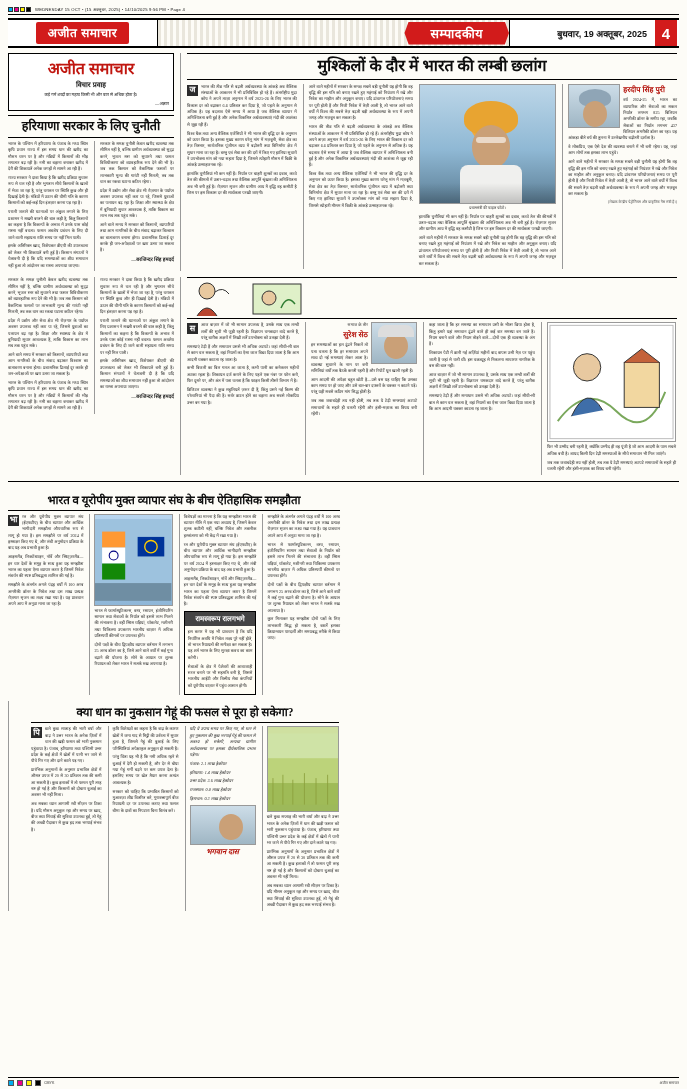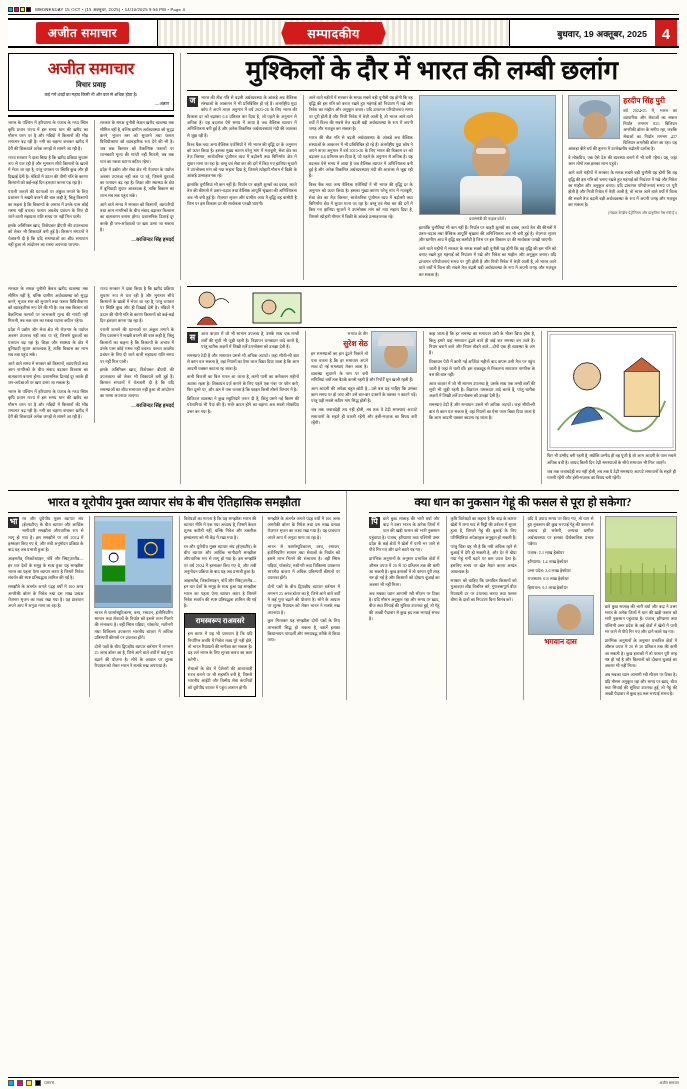--- a/index.html
+++ b/index.html
@@ -49,21 +49,21 @@
     background: #d21b1b;
     color: #fff;
     font-weight: bold;
     font-size: 12px;
     padding: 2px 12px 3px 12px;
     border-radius: 2px;
     letter-spacing: .5px;
   }
   .mast-center {
     flex: 1;
-    display: flex; align-items: center; justify-content: center;
+    display: flex; align-items: center; justify-content: flex-end;
     position: relative;
   }
   .mast-center .ribbon {
     background: #d21b1b;
     color: #fff;
     font-weight: bold;
     font-size: 12.5px;
     padding: 3px 26px;
     clip-path: polygon(4% 0, 96% 0, 100% 50%, 96% 100%, 4% 100%, 0 50%);
     letter-spacing: .5px;
@@ -107,21 +107,21 @@
     width: 11px; height: 11px;
     background: #2b2b2b; color: #fff;
     font-size: 8px; font-weight: bold;
     display: flex; align-items: center; justify-content: center;
     margin: 1px 3px 1px 0;
     font-family: "Liberation Serif", serif;
   }
 
   
   .hl-main {
-    font-size: 26px; font-weight: bold; text-align: center;
+    font-size: 16px; font-weight: bold; text-align: center;
     color: #0d0d0d; line-height: 1.1;
     font-family: "Liberation Serif", serif;
     padding: 3px 0 4px 0;
   }
   .hl-sec {
     font-size: 16px; font-weight: bold; text-align: center;
     color: #0d0d0d; line-height: 1.1;
     font-family: "Liberation Serif", serif;
     padding: 3px 0;
   }
@@ -269,20 +269,21 @@
 
     <div class="col" style="width:166px;">
       <div class="brandbox">
         <div class="bn">अजीत समाचार</div>
         <div class="bs">विचार प्रवाह</div>
         <div class="bq">कड़े गर्म शब्दों का महत्व किसी भी और बात से अधिक होता है।</div>
         <div class="ba">—अज्ञात</div>
       </div>
 
       <div class="rule" style="margin-top:4px;"></div>
+      <div class="hl-small">हरियाणा सरकार के लिए चुनौती</div>
       <div class="rule" style="margin-bottom:3px;"></div>
 
       <div class="cols">
         <div class="col txt" style="width:80px;">
           <p>भारत के पश्चिम में हरियाणा के पंजाब के मध्य स्थित कृषि प्रधान राज्य में इस समय धान की खरीद का मौसम चरम पर है और मंडियों में किसानों की भीड़ लगातार बढ़ रही है। नमी का बहाना बनाकर खरीद में देरी की शिकायतें अनेक जगहों से सामने आ रही हैं।</p>
           <p>राज्य सरकार ने दावा किया है कि खरीद प्रक्रिया सुचारू रूप से चल रही है और भुगतान सीधे किसानों के खातों में भेजा जा रहा है, परंतु धरातल पर स्थिति कुछ और ही दिखाई देती है। मंडियों में उठान की धीमी गति के कारण किसानों को कई-कई दिन इंतज़ार करना पड़ रहा है।</p>
           <p>पराली जलाने की घटनाओं पर अंकुश लगाने के लिए प्रशासन ने सख्ती बरतने की बात कही है, किंतु किसानों का कहना है कि विकल्पों के अभाव में उनके पास कोई रास्ता नहीं बचता। फसल अवशेष प्रबंधन के लिए दी जाने वाली सहायता राशि समय पर नहीं मिल पाती।</p>
           <p>इसके अतिरिक्त खाद, विशेषकर डीएपी की उपलब्धता को लेकर भी शिकायतें बनी हुई हैं। किसान संगठनों ने चेतावनी दी है कि यदि समस्याओं का शीघ्र समाधान नहीं हुआ तो आंदोलन का रास्ता अपनाया जाएगा।</p>
         </div>
         <div class="col txt sep-v" style="width:80px;padding-left:5px;">
@@ -426,21 +427,21 @@
           <div class="txt" style="margin-top:2px;">
             <p>फिर भी उम्मीद बनी रहती है, क्योंकि उम्मीद ही वह पूंजी है जो आम आदमी के पास सबसे अधिक बची है। शायद किसी दिन टेढ़ी समस्याओं के सीधे समाधान भी मिल जाएंगे।</p>
             <p>जब तक जवाबदेही तय नहीं होती, तब तक ये टेढ़ी समस्याएं अटपटे समाधानों के सहारे ही चलती रहेंगी और हंसी-मज़ाक का विषय बनी रहेंगी।</p>
           </div>
         </div>
       </div>
     </div>
   </div>
 
   <div class="rule" style="margin-top:6px;"></div>
-  <div class="cols" style="margin-top:0;">
+  <div class="cols" style="margin-top:7px;flex-direction:column;">
 
     <div class="col" style="width:332px;">
       <div class="hl-red-box">भारत व यूरोपीय मुक्त व्यापार संघ के बीच ऐतिहासिक समझौता</div>
       <div class="rule" style="margin-bottom:3px;"></div>
 
       <div class="cols">
         <div class="col txt" style="width:78px;">
           <div class="dcap">भा</div>
           <p>रत और यूरोपीय मुक्त व्यापार संघ (ईएफटीए) के बीच व्यापार और आर्थिक भागीदारी समझौता औपचारिक रूप से लागू हो गया है। इस समझौते पर वर्ष 2024 में हस्ताक्षर किए गए थे, और लंबी अनुमोदन प्रक्रिया के बाद यह अब प्रभावी हुआ है।</p>
           <p>आइसलैंड, लिकटेंस्टाइन, नॉर्वे और स्विट्ज़रलैंड—इन चार देशों के समूह के साथ हुआ यह समझौता भारत का पहला ऐसा व्यापार करार है जिसमें निवेश संवर्धन की स्पष्ट प्रतिबद्धता शामिल की गई है।</p>
@@ -462,21 +463,21 @@
           <div class="txt" style="margin-top:2px;">
             <p>भारत से फार्मास्यूटिकल्स, वस्त्र, रसायन, इंजीनियरिंग सामान तथा सेवाओं के निर्यात को इससे लाभ मिलने की संभावना है। वहीं स्विस घड़ियां, चॉकलेट, मशीनरी तथा चिकित्सा उपकरण भारतीय बाज़ार में अधिक प्रतिस्पर्धी कीमतों पर उपलब्ध होंगे।</p>
             <p>दोनों पक्षों के बीच द्विपक्षीय व्यापार वर्तमान में लगभग 25 अरब डॉलर का है, जिसे आने वाले वर्षों में कई गुना बढ़ाने की योजना है। सोने के आयात पर शुल्क रियायत को लेकर भारत ने सतर्क रुख अपनाया है।</p>
           </div>
         </div>
         <div class="col txt sep-v" style="width:80px;padding-left:4px;">
           <p>विशेषज्ञों का मानना है कि यह समझौता भारत की व्यापार नीति में एक नया अध्याय है, जिसमें केवल शुल्क कटौती नहीं, बल्कि निवेश और तकनीक हस्तांतरण को भी केंद्र में रखा गया है।</p>
           <p>रत और यूरोपीय मुक्त व्यापार संघ (ईएफटीए) के बीच व्यापार और आर्थिक भागीदारी समझौता औपचारिक रूप से लागू हो गया है। इस समझौते पर वर्ष 2024 में हस्ताक्षर किए गए थे, और लंबी अनुमोदन प्रक्रिया के बाद यह अब प्रभावी हुआ है।</p>
           <p>आइसलैंड, लिकटेंस्टाइन, नॉर्वे और स्विट्ज़रलैंड—इन चार देशों के समूह के साथ हुआ यह समझौता भारत का पहला ऐसा व्यापार करार है जिसमें निवेश संवर्धन की स्पष्ट प्रतिबद्धता शामिल की गई है।</p>
           <div class="boxed" style="margin-top:3px;">
-            <div class="boxed-title">रामस्वरूप राअवसरे</div>
+            <div class="boxed-title">रामस्वरूप रालगभगे</div>
             <div class="txt">
               <p>इस करार में यह भी प्रावधान है कि यदि निर्धारित अवधि में निवेश लक्ष्य पूरे नहीं होते, तो भारत रियायतों की समीक्षा कर सकता है। यह शर्त भारत के लिए सुरक्षा कवच का काम करेगी।</p>
               <p>सेवाओं के क्षेत्र में पेशेवरों की आवाजाही सरल बनाने पर भी सहमति बनी है, जिससे भारतीय आईटी और वित्तीय सेवा कंपनियों को यूरोपीय बाज़ार में पहुंच आसान होगी।</p>
             </div>
           </div>
         </div>
         <div class="col txt sep-v" style="width:80px;padding-left:4px;">
           <p>समझौते के अंतर्गत अगले पंद्रह वर्षों में 100 अरब अमरीकी डॉलर के निवेश तथा दस लाख प्रत्यक्ष रोज़गार सृजन का लक्ष्य रखा गया है। यह प्रावधान अपने आप में अनूठा माना जा रहा है।</p>
           <p>भारत से फार्मास्यूटिकल्स, वस्त्र, रसायन, इंजीनियरिंग सामान तथा सेवाओं के निर्यात को इससे लाभ मिलने की संभावना है। वहीं स्विस घड़ियां, चॉकलेट, मशीनरी तथा चिकित्सा उपकरण भारतीय बाज़ार में अधिक प्रतिस्पर्धी कीमतों पर उपलब्ध होंगे।</p>
           <p>दोनों पक्षों के बीच द्विपक्षीय व्यापार वर्तमान में लगभग 25 अरब डॉलर का है, जिसे आने वाले वर्षों में कई गुना बढ़ाने की योजना है। सोने के आयात पर शुल्क रियायत को लेकर भारत ने सतर्क रुख अपनाया है।</p>
@@ -494,21 +495,21 @@
           <div class="dcap">पि</div>
           <p>छले कुछ सप्ताह की भारी वर्षा और बाढ़ ने उत्तर भारत के अनेक ज़िलों में धान की खड़ी फसल को भारी नुकसान पहुंचाया है। पंजाब, हरियाणा तथा पश्चिमी उत्तर प्रदेश के कई क्षेत्रों में खेतों में पानी भर जाने से पौधे गिर गए और दाने काले पड़ गए।</p>
           <p>प्रारंभिक अनुमानों के अनुसार प्रभावित क्षेत्रों में औसत उपज में 20 से 30 प्रतिशत तक की कमी आ सकती है। कुछ इलाकों में तो फसल पूरी तरह नष्ट हो गई है और किसानों को दोबारा बुआई का अवसर भी नहीं मिला।</p>
           <p>अब सबका ध्यान आगामी रबी सीज़न पर टिका है। यदि मौसम अनुकूल रहा और समय पर खाद, बीज तथा सिंचाई की सुविधा उपलब्ध हुई, तो गेहूं की अच्छी पैदावार से कुछ हद तक भरपाई संभव है।</p>
         </div>
         <div class="col txt sep-v" style="width:78px;padding-left:4px;">
           <p>कृषि विशेषज्ञों का कहना है कि बाढ़ के कारण खेतों में जमा गाद से मिट्टी की उर्वरता में सुधार हुआ है, जिससे गेहूं की बुआई के लिए परिस्थितियां अपेक्षाकृत अनुकूल हो सकती हैं।</p>
           <p>परंतु चिंता यह भी है कि नमी अधिक रहने से बुआई में देरी हो सकती है, और देर से बोया गया गेहूं गर्मी बढ़ने पर कम उपज देता है। इसलिए समय पर खेत तैयार करना अत्यंत आवश्यक है।</p>
           <p>सरकार को चाहिए कि प्रभावित किसानों को मुआवज़ा शीघ्र वितरित करे, गुणवत्तापूर्ण बीज रियायती दर पर उपलब्ध कराए तथा फसल बीमा के दावों का निपटारा बिना विलंब करे।</p>
         </div>
-        <div class="col sep-v" style="width:78px;padding-left:4px;">
+        <div class="col sep-v" style="width:78px;padding-left:4px;font-style:italic;">
           <div class="txt">
             <p>यदि ये उपाय समय पर किए गए, तो धान से हुए नुकसान की कुछ भरपाई गेहूं की फसल से अवश्य हो सकेगी, अन्यथा ग्रामीण अर्थव्यवस्था पर इसका दीर्घकालिक प्रभाव पड़ेगा।</p>
             <p>पंजाब: 2.1 लाख हेक्टेयर</p>
             <p>हरियाणा: 1.4 लाख हेक्टेयर</p>
             <p>उत्तर प्रदेश: 3.6 लाख हेक्टेयर</p>
             <p>राजस्थान: 0.8 लाख हेक्टेयर</p>
             <p>हिमाचल: 0.3 लाख हेक्टेयर</p>
           </div>
           <div class="portrait-sq" style="margin-top:3px;height:40px;">
             <div class="face" style="left:28px;top:8px;width:24px;height:26px;"></div>

